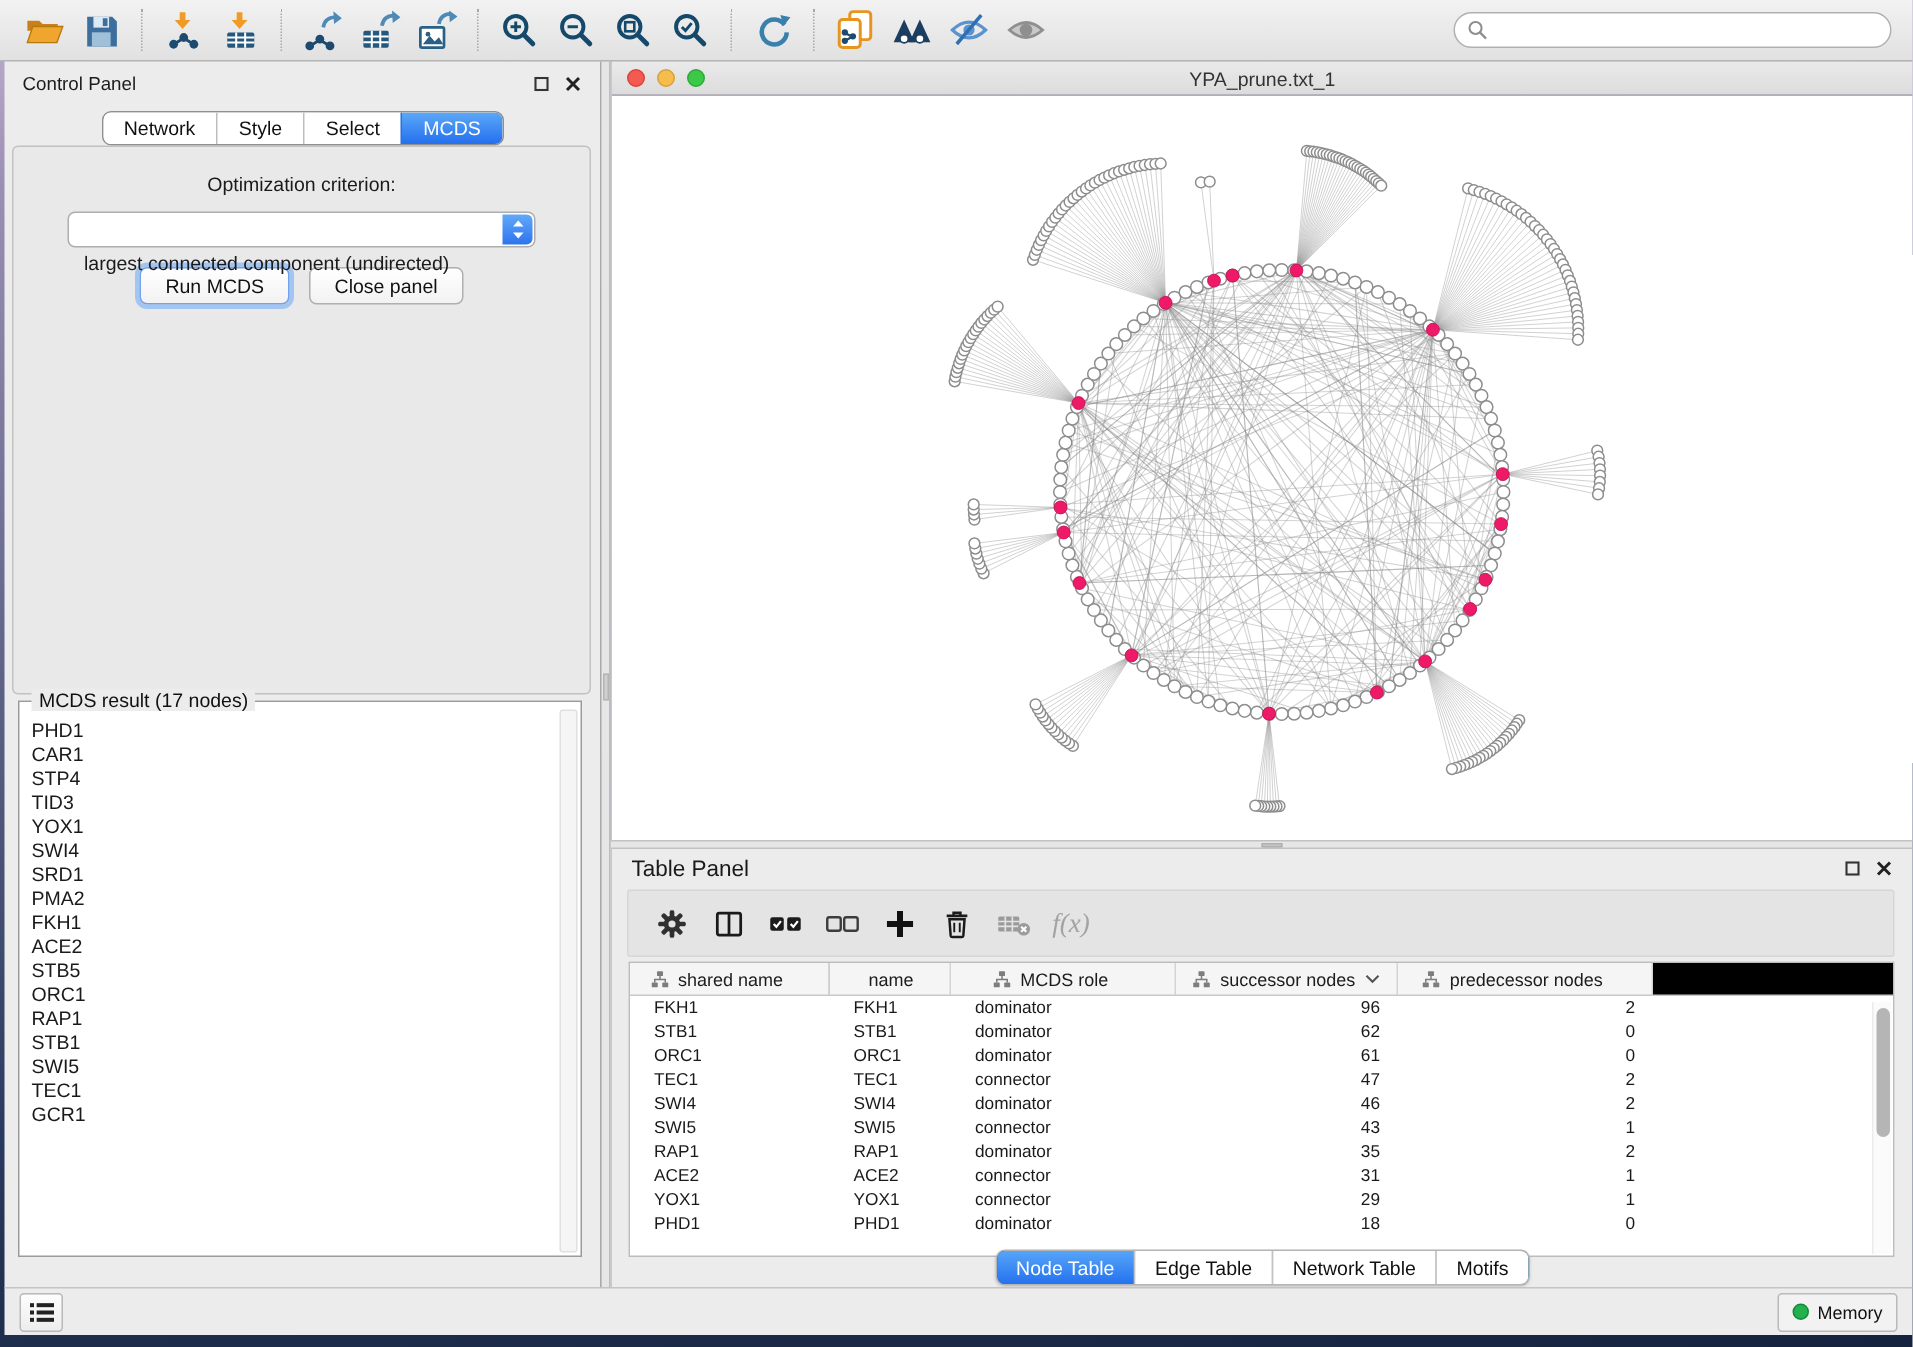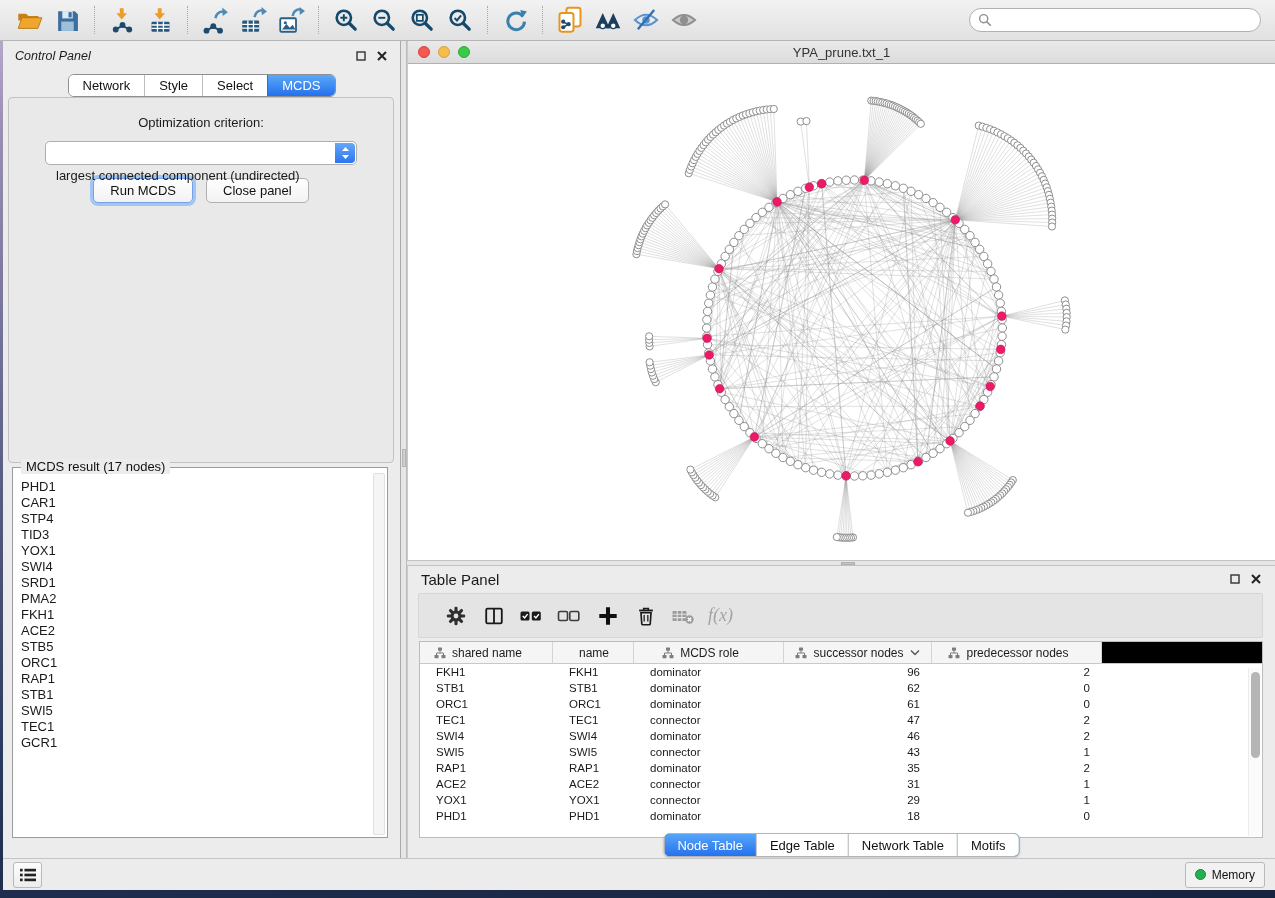--- a/index.html
+++ b/index.html
@@ -31,21 +31,21 @@
   
   .main { position:absolute; left:3px; right:0; top:41px; bottom:40px; }
   .statusbar {
     position:absolute; left:3px; right:0; bottom:8px; height:32px;
     background:#ececec; border-top:1px solid #c4c4c4;
     display:flex; align-items:center; padding:0 10px;
   }
 
   
   .cpanel { position:absolute; left:0; top:0; width:398px; height:100%; background:#ececec; border-right:1px solid #a9a9a9; }
-  .cp-head { position:absolute; left:0; top:0; right:0; height:30px; display:flex; align-items:center; padding:0 12px;font-style:italic; }
+  .cp-head { position:absolute; left:0; top:0; right:0; height:30px; display:flex; align-items:center; padding:0 12px; }
   .cp-title { font-size:12.5px; color:#1c1c1c; }
   .winbtns { margin-left:auto; display:flex; align-items:center; gap:9px; }
   .winbtn { width:12px; height:12px; display:flex; align-items:center; justify-content:center; cursor:default; }
 
   .cp-tabs {
     position:absolute; top:33px; left:50%; transform:translateX(-50%);
     display:flex; border:1px solid #8f8f8f; border-radius:6px; overflow:hidden; background:#fff; height:23px;
   }
   .cp-tab {
     border:none; background:#fff; font-size:13px; padding:0 14px; cursor:default;
@@ -113,21 +113,21 @@
 
   
   .tpanel { position:absolute; left:0; top:525px; right:0; bottom:0; background:#ececec; border-left:1px solid #c9c9c9; }
   .tp-head { position:absolute; top:0; left:0; right:0; height:26px; display:flex; align-items:center; padding:0 13px; }
   .tp-title { font-size:15px; }
   .tp-toolbar {
     position:absolute; left:10px; right:12px; top:27px; height:45px;
     background:#e4e4e4; border:1px solid #d6d6d6; border-radius:2px;
     display:flex; align-items:center; padding-left:10px;
   }
-  .tp-tbtn { width:38px; height:38px; border:none; background:transparent; display:flex; align-items:center; justify-content:flex-end; cursor:default; }
+  .tp-tbtn { width:38px; height:38px; border:none; background:transparent; display:flex; align-items:center; justify-content:center; cursor:default; }
   .fx-label { font-family:"Liberation Serif",serif; font-style:italic; font-size:18px; color:#a3a3a3; }
 
   .tp-table {
     position:absolute; left:11px; right:12px; top:75px; height:197px;
     background:#fff; border:1px solid #bcbcbc; overflow:hidden;
   }
   .tp-header { display:flex; height:22px; background:#000000; }
   .tp-header::after { content:""; flex:1; border-bottom:1px solid #c9c9c9; }
   .hcell {
     display:flex; align-items:center; justify-content:center; gap:6px;

